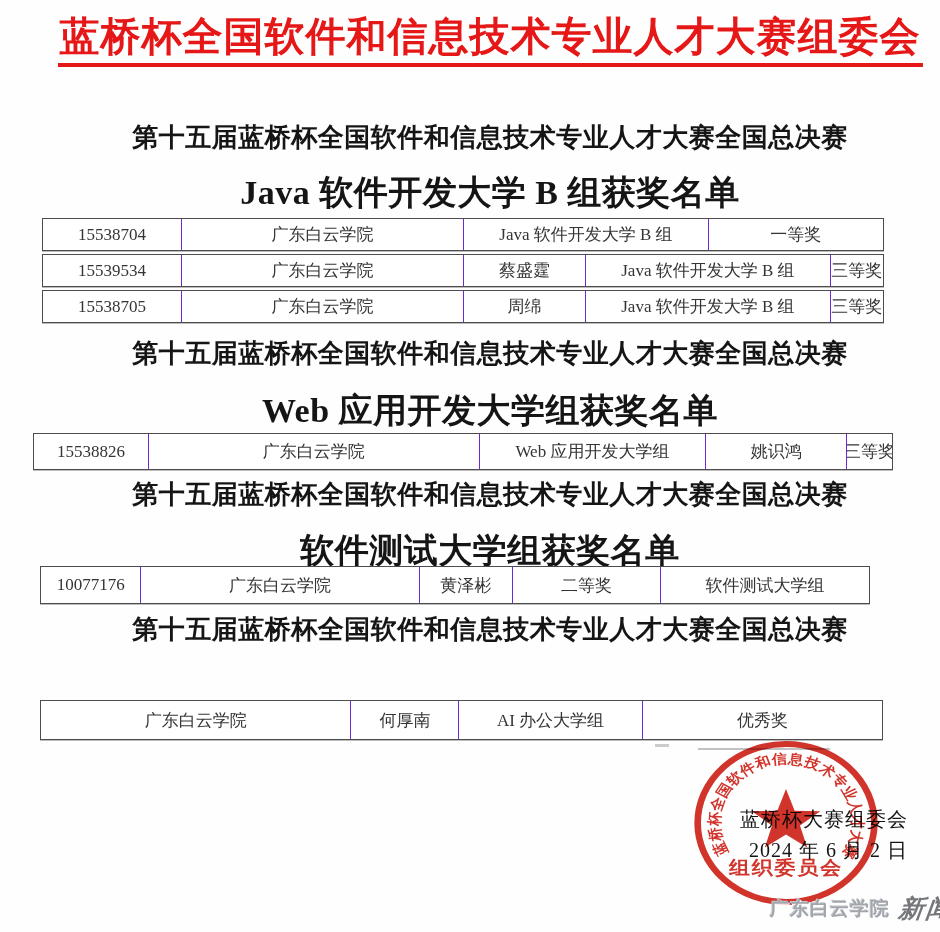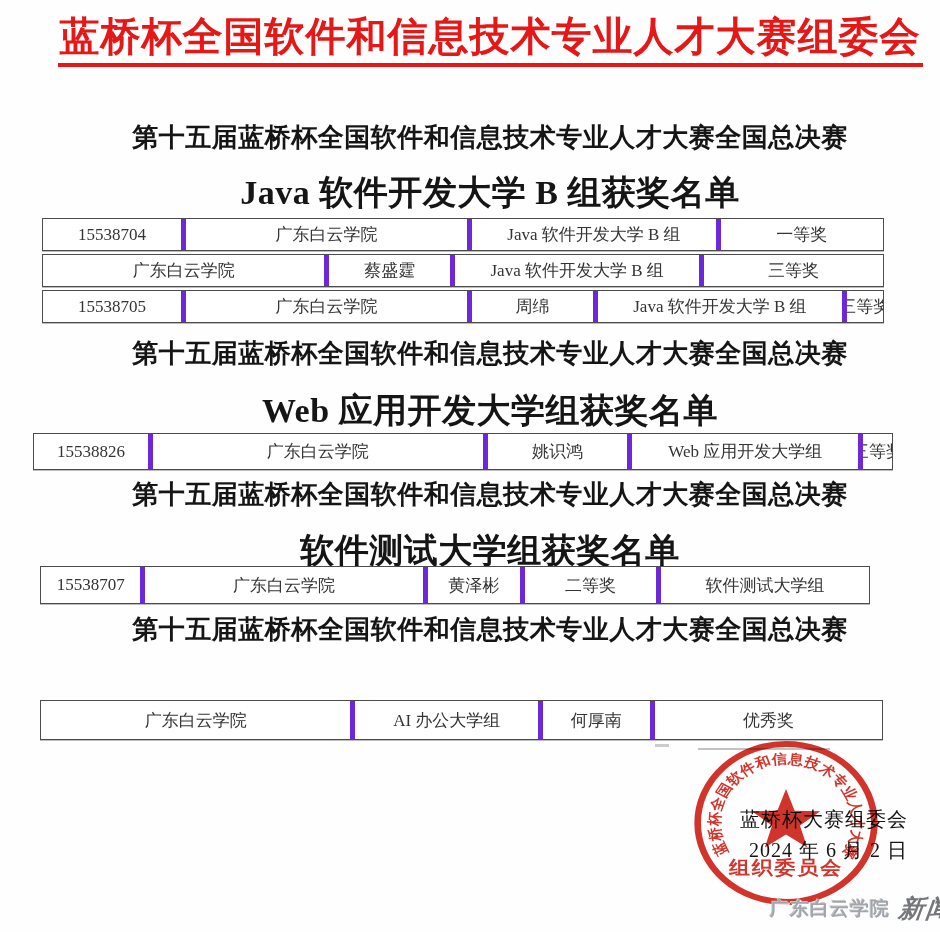--- a/index.html
+++ b/index.html
@@ -16,21 +16,21 @@
   }
   
   .h{position:absolute;left:0;width:100%;text-align:center;font-weight:bold;color:#151515;white-space:nowrap;}
   .h-main{font-size:26px;letter-spacing:0.5px;}
   .h-sub{font-size:34px;letter-spacing:0.5px;}
   
   .tbl{position:absolute;}
   .row{display:flex;border:1px solid #4c4c4c;margin-bottom:3px;background:#fff;box-shadow:0 1px 0 #bdbdbd;}
   .cell{
     display:flex;align-items:center;justify-content:center;
-    border-right:5px solid #6d28d9;font-size:17px;color:#343434;
+    border-right:1px solid #6d28d9;font-size:17px;color:#343434;
     white-space:nowrap;overflow:hidden;
   }
   .cell:last-child{border-right:none;}
   #t1{top:218px;left:42px;width:842px;}
   #t1 .row{height:31px;}
   #t1 .c1{width:16.4%}#t1 .c2{width:33.5%}#t1 .c3{width:14.4%}#t1 .c4{width:29.0%}#t1 .c5{flex:1}
   #t2{top:433px;left:33px;width:860px;}
   #t2 .row{height:35px;justify-content:center;}
   #t2 .c1{width:13.3%}#t2 .c2{width:38.4%}#t2 .c3{width:16.3%}#t2 .c4{width:26.3%}#t2 .c5{flex:1}
   #t3{top:566px;left:40px;width:830px;}
@@ -74,64 +74,65 @@
   <div class="h h-main" style="top:120px">第十五届蓝桥杯全国软件和信息技术专业人才大赛全国总决赛</div>
   <div class="h h-sub" style="top:170px">Java 软件开发大学 B 组获奖名单</div>
   <div class="tbl" id="t1">
     <div class="row">
       <div class="cell c1">15538704</div>
       <div class="cell c2">广东白云学院</div>
       <div class="cell c4">Java 软件开发大学 B 组</div>
       <div class="cell c5">一等奖</div>
     </div>
     <div class="row">
+      <div class="cell c1">15539534</div>
       <div class="cell c2">广东白云学院</div>
       <div class="cell c3">蔡盛霆</div>
       <div class="cell c4">Java 软件开发大学 B 组</div>
       <div class="cell c5">三等奖</div>
     </div>
     <div class="row">
       <div class="cell c1">15538705</div>
       <div class="cell c2">广东白云学院</div>
       <div class="cell c3">周绵</div>
       <div class="cell c4">Java 软件开发大学 B 组</div>
       <div class="cell c5">三等奖</div>
     </div>
   </div>
 
   <div class="h h-main" style="top:336px">第十五届蓝桥杯全国软件和信息技术专业人才大赛全国总决赛</div>
   <div class="h h-sub" style="top:388px">Web 应用开发大学组获奖名单</div>
   <div class="tbl" id="t2">
     <div class="row">
       <div class="cell c1">15538826</div>
       <div class="cell c2">广东白云学院</div>
+      <div class="cell c4">Web 应用开发大学组</div>
       <div class="cell c3">姚识鸿</div>
-      <div class="cell c4">Web 应用开发大学组</div>
       <div class="cell c5">三等奖</div>
     </div>
   </div>
 
   <div class="h h-main" style="top:477px">第十五届蓝桥杯全国软件和信息技术专业人才大赛全国总决赛</div>
   <div class="h h-sub" style="top:528px">软件测试大学组获奖名单</div>
   <div class="tbl" id="t3">
     <div class="row">
-      <div class="cell c1">15538707</div>
+      <div class="cell c1">10077176</div>
       <div class="cell c2">广东白云学院</div>
       <div class="cell c3">黄泽彬</div>
       <div class="cell c5">二等奖</div>
       <div class="cell c4">软件测试大学组</div>
     </div>
   </div>
 
   <div class="h h-main" style="top:612px">第十五届蓝桥杯全国软件和信息技术专业人才大赛全国总决赛</div>
   <div class="tbl" id="t4">
     <div class="row">
       <div class="cell c2">广东白云学院</div>
+      <div class="cell c3">何厚南</div>
       <div class="cell c4">AI 办公大学组</div>
-      <div class="cell c3">何厚南</div>
       <div class="cell c5">优秀奖</div>
     </div>
   </div>
 
   <div class="artifact-line"></div>
   <div class="artifact-dash"></div>
 
   <div class="sig">
     <div>蓝桥杯大赛组委会</div>
     <div>2024 年 6 月 2 日</div>

